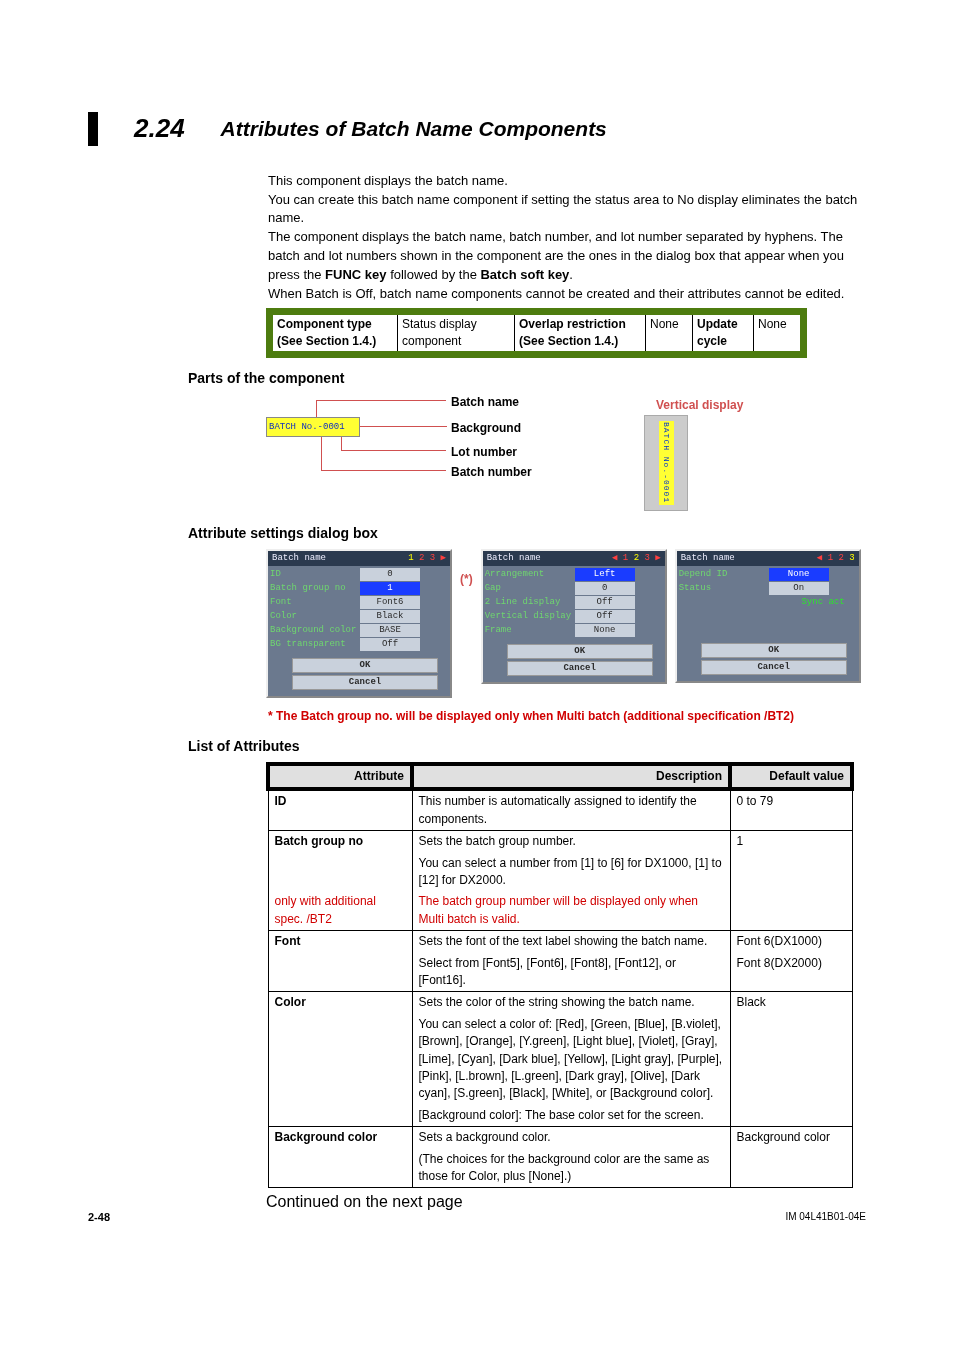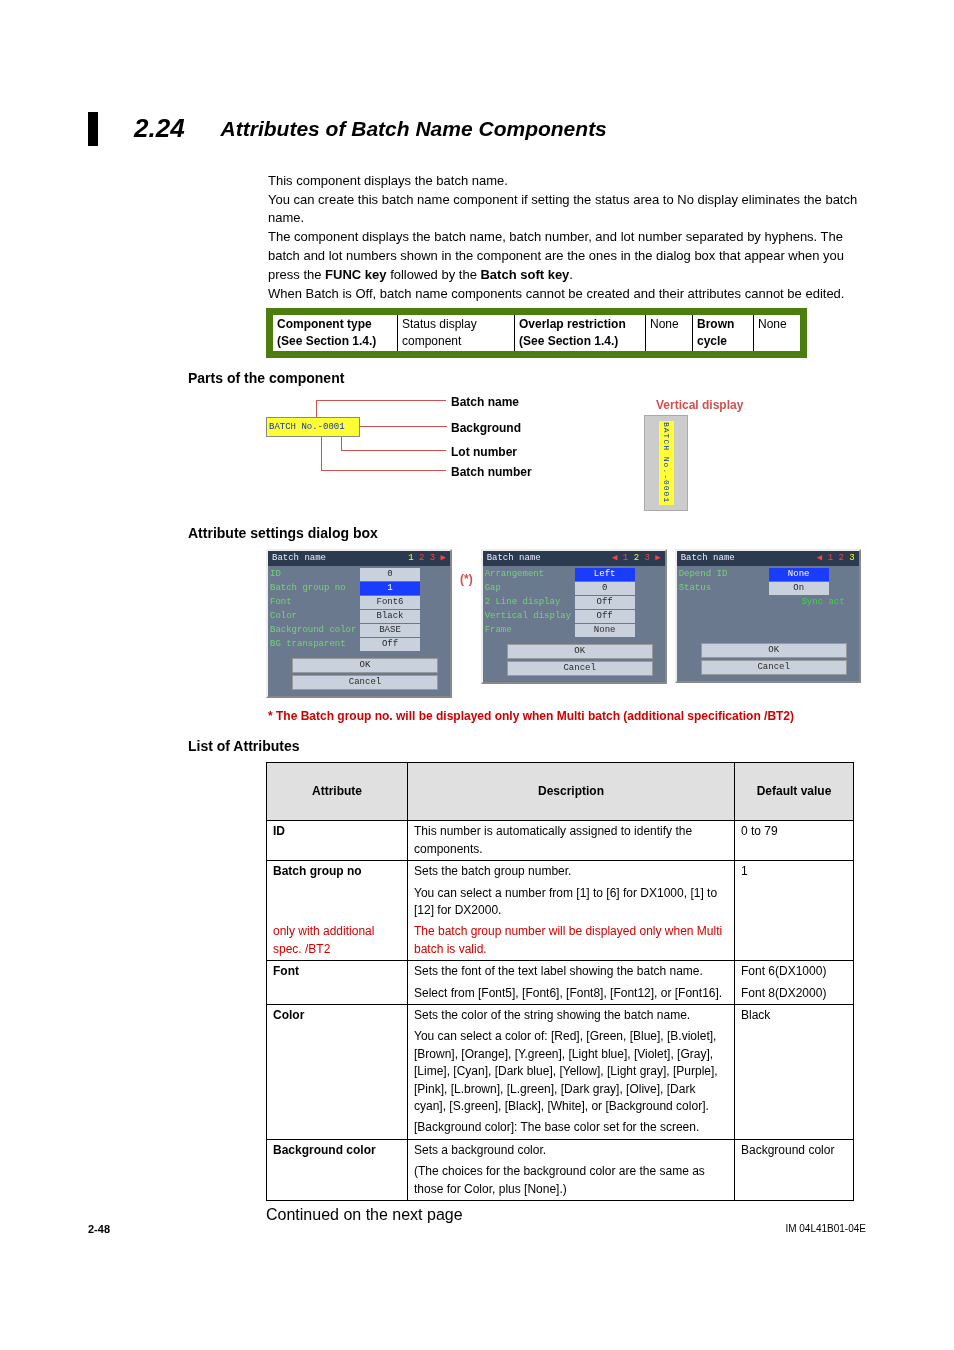--- a/index.html
+++ b/index.html
@@ -164,21 +164,21 @@
   .panel .val {
     width: 60px;
     background: #c9d1dc;
     color: #2a2a2a;
     text-align: center;
   }
   .panel .val.sel {
     background: #1a3cff;
     color: #ffffff;
   }
-  .panel .btns { padding: 2px 4px 4px 16px; }
+  .panel .btns { padding: 2px 4px 4px 16px; font-weight: bold; }
   .panel .btn {
     background: #c9d1dc;
     color: #2a2a2a;
     text-align:center;
     margin: 2px 8px;
     border:1px solid #999;
   }
   .panel .sync {
     color:#30e030;
     text-align:right;
@@ -195,23 +195,23 @@
 
   
   .attr-table {
     margin-left: 178px;
     border-collapse: collapse;
     border: 1px solid #000;
     width: 588px;
   }
   .attr-table th {
     background: #e0e0e0;
-    text-align: center;
-    border: 1px solid #000000;
-    padding: 20px 6px;
+    text-align: right;
+    border: 4px solid #000000;
+    padding: 2px 6px;
     font-size: 12px;
   }
   .attr-table td {
     border-left: 1px solid #000;
     border-right: 1px solid #000;
     padding: 2px 6px;
     font-size: 12px;
     vertical-align: top;
   }
   .attr-table tr.topb td { border-top: 1px solid #000; }
@@ -261,21 +261,21 @@
     <p>When Batch is Off, batch name components cannot be created and their attributes cannot be edited.</p>
   </div>
 
   <table class="meta-table">
     <tbody>
         <tr>
       <td class="meta-label" style="width:116px">Component type (See Section 1.4.)</td>
       <td style="width:108px">Status display component</td>
       <td class="meta-label" style="width:122px">Overlap restriction (See Section 1.4.)</td>
       <td style="width:38px">None</td>
-      <td class="meta-label" style="width:52px">Brown cycle</td>
+      <td class="meta-label" style="width:52px">Update cycle</td>
       <td style="width:38px">None</td>
     </tr>
   </tbody>
     </table>
 
   <h3 class="subhead">Parts of the component</h3>
 
   <div class="parts-fig">
 
     <div class="callout-line" style="left:50px;top:5px;width:1px;height:18px"></div>

